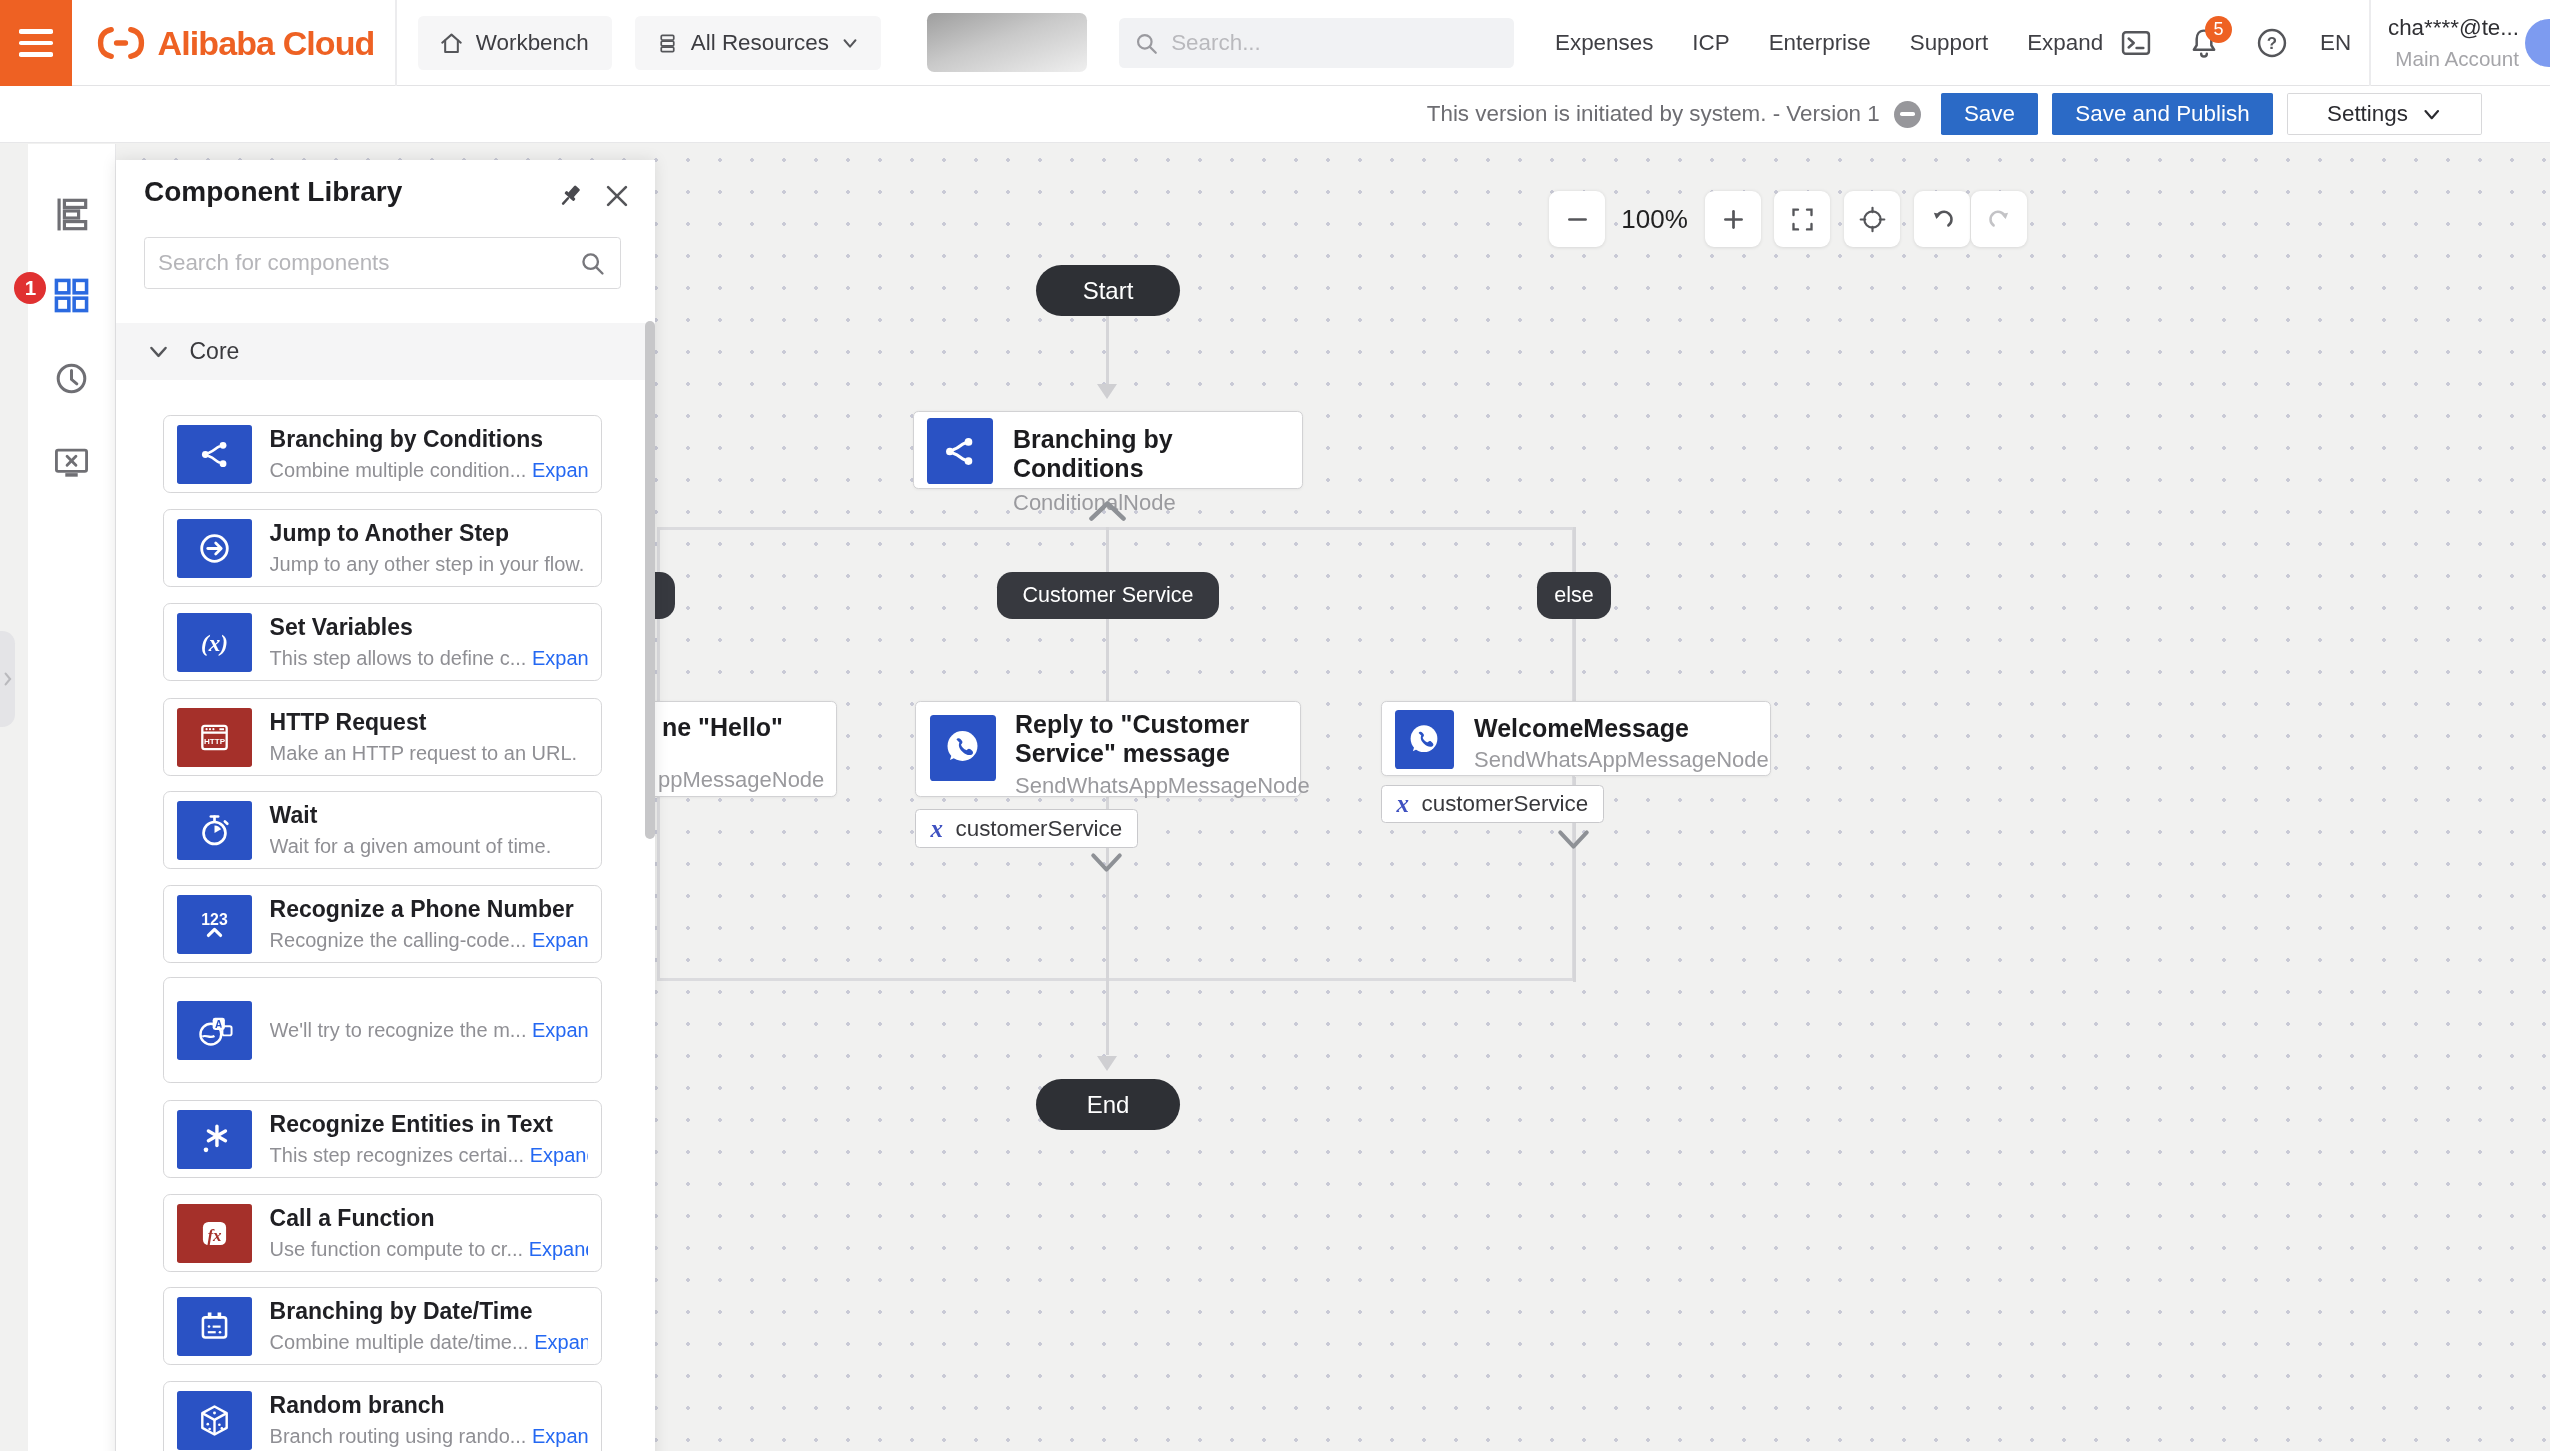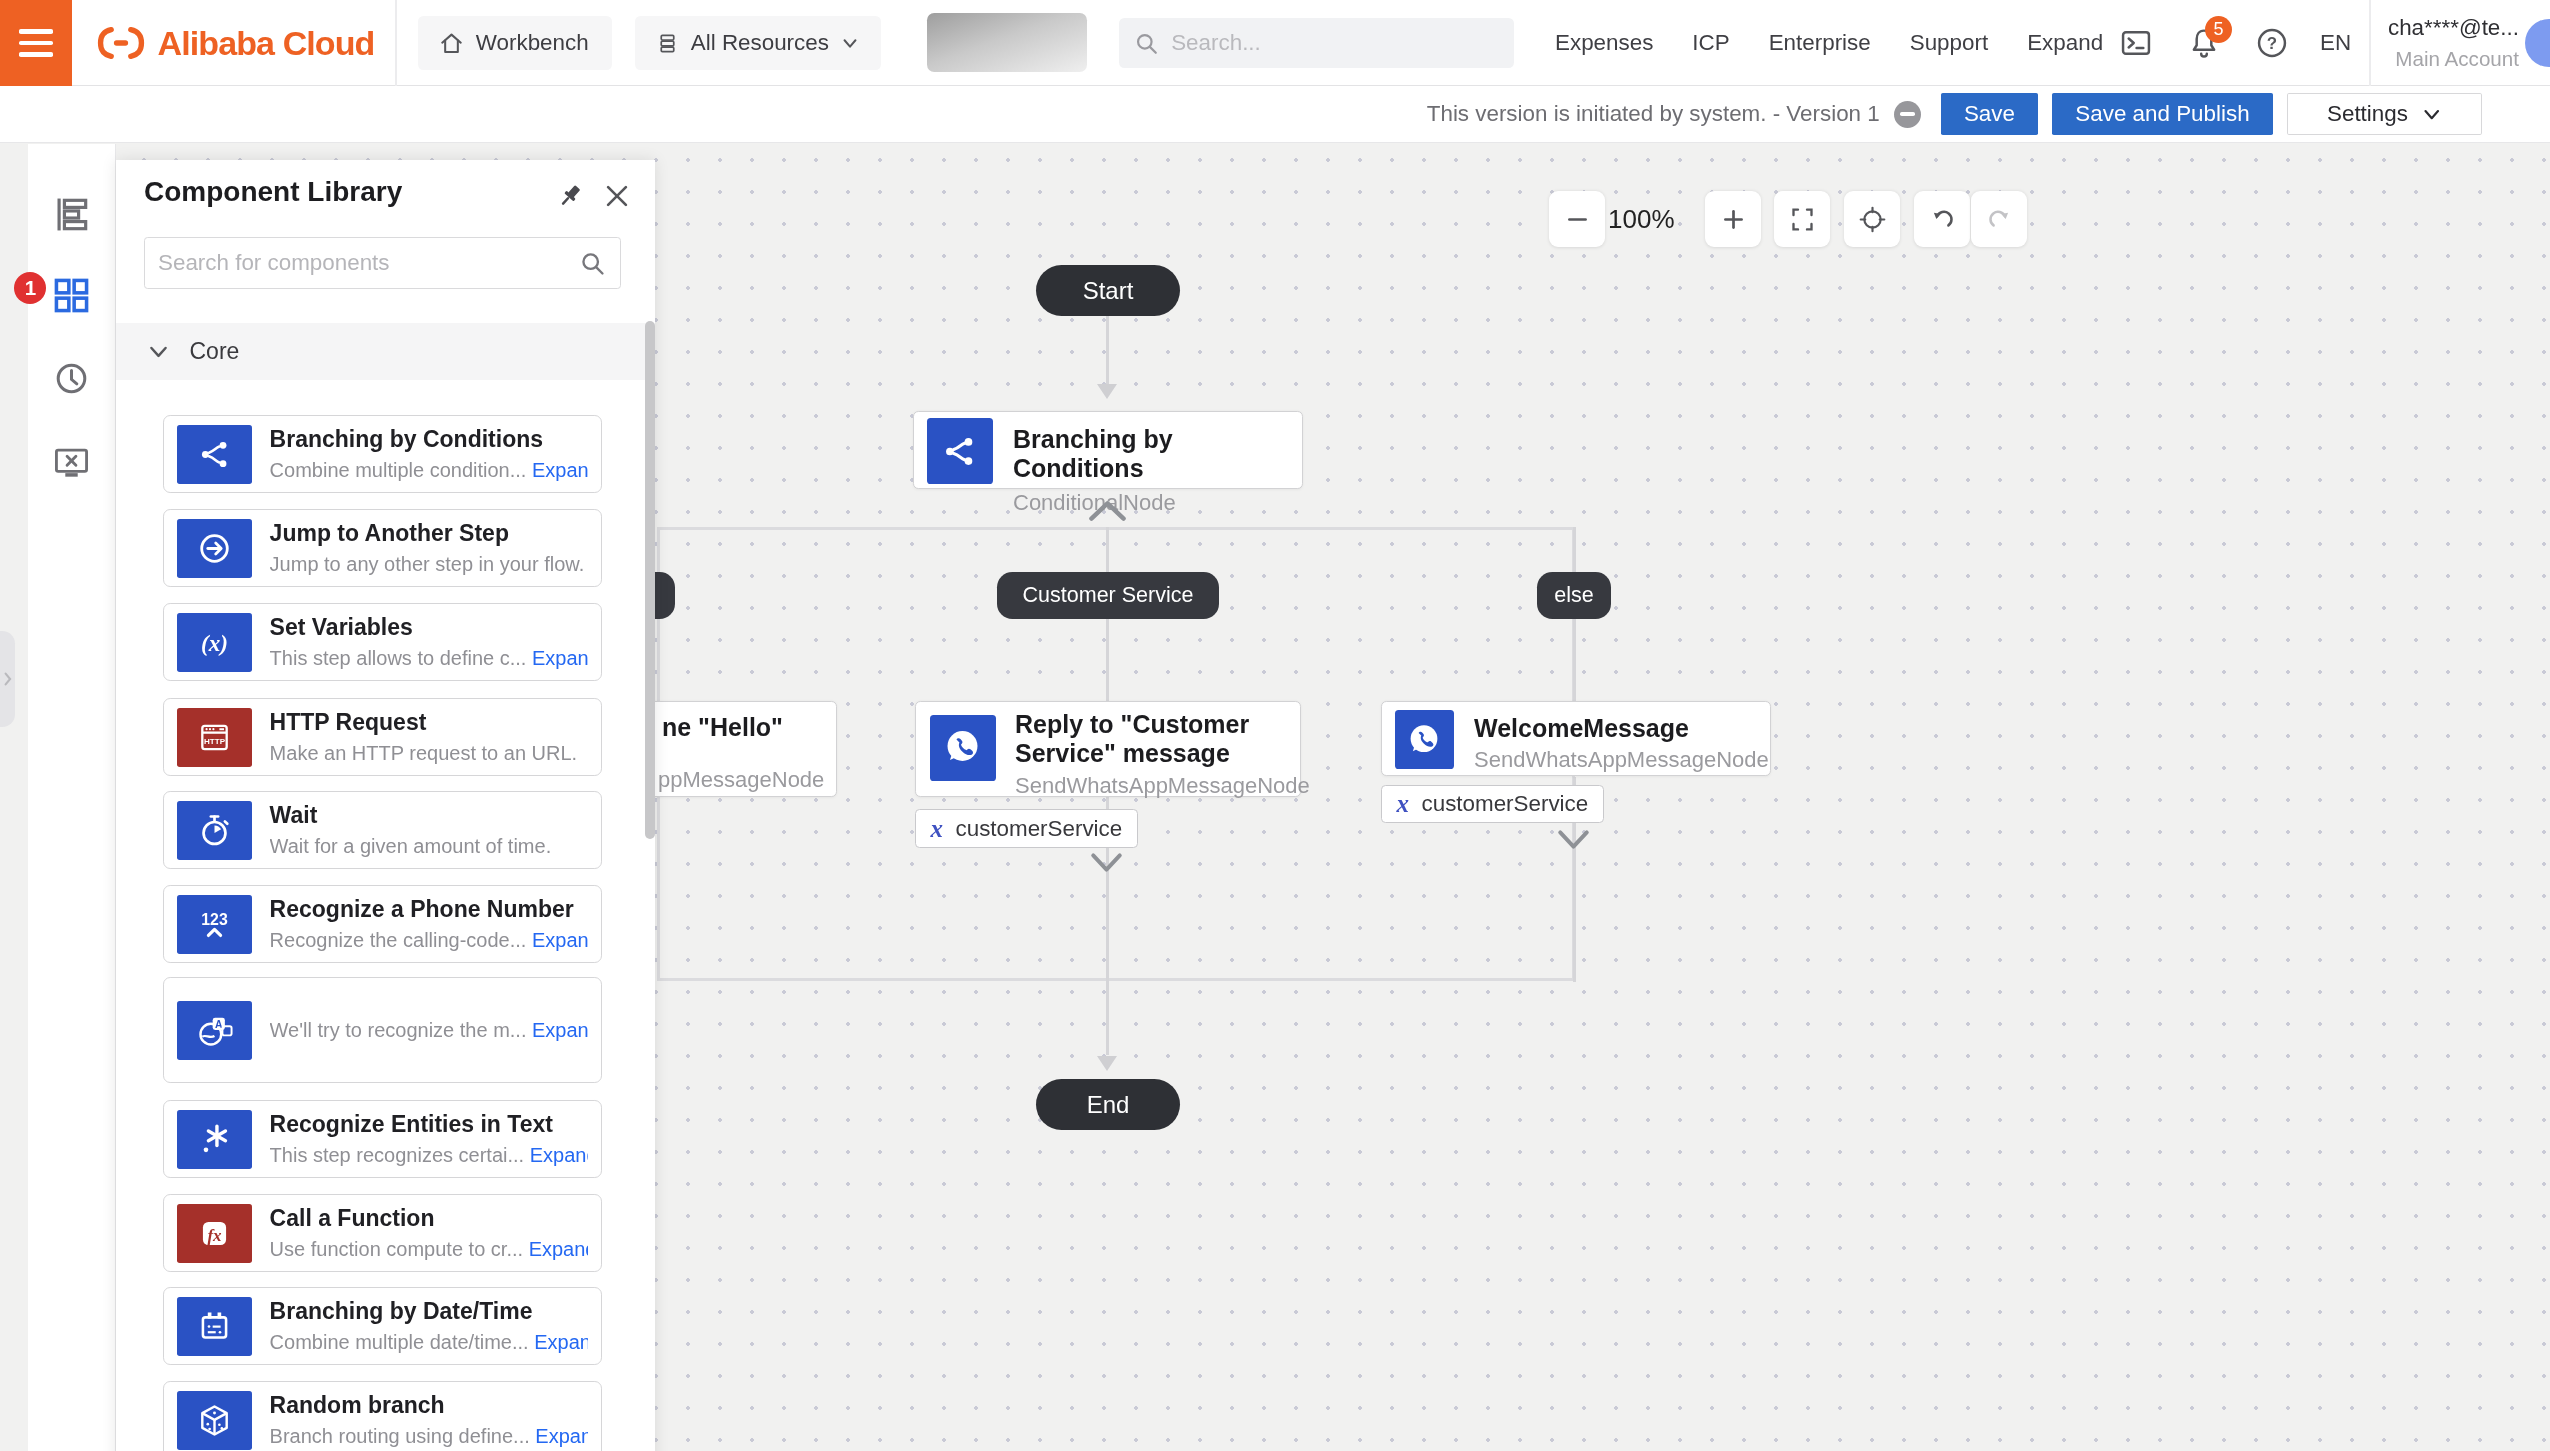--- a/index.html
+++ b/index.html
@@ -51,21 +51,21 @@
   .btn-settings { height:42px; background:#fff; color:#2b2b30; font-size:22.4px; border:1.8px solid #d8d8da;
                   padding:0 39px; border-radius:1.8px; cursor:pointer; display:flex; align-items:center; gap:12.6px;
                   font-family:"Liberation Sans",sans-serif; }
 
   
   .canvas { position:absolute; left:0; top:144px; width:2550px; height:1308px; background:#f1f1f0;
             background-image:radial-gradient(#c9cad6 2.1px, transparent 2.1px); background-size:32px 32px; z-index:1; }
   .tool-btn { position:absolute; width:56px; height:56px; background:#fff; border-radius:9px;
               box-shadow:0 0.9px 3.6px rgba(0,0,0,.10); display:flex; align-items:center; justify-content:center;
               cursor:pointer; z-index:5; }
-  .zoom-label { position:absolute; left:1608px; top:47px; width:93px; height:56px; text-align:left;
+  .zoom-label { position:absolute; left:1608px; top:47px; width:93px; height:56px; text-align:center;
                 line-height:56px; font-size:26px; color:#222; z-index:5; }
   .pill-node { position:absolute; background:#2e3035; color:#fff; border-radius:26px; display:flex;
                align-items:center; justify-content:center; font-size:24px; z-index:2; cursor:pointer; }
   .flow-node { position:absolute; background:#fff; border:1.8px solid #d2d2d4; border-radius:5.4px; z-index:2;
                box-shadow:0 0.9px 2.7px rgba(0,0,0,.05); cursor:pointer; }
   .node-icon { position:absolute; background:#2a52c4; border-radius:3.6px; display:flex; align-items:center;
                justify-content:center; }
   .node-title { font-weight:bold; font-size:25px; color:#1c1c1f; line-height:1.16; }
   .node-sub { font-size:22px; color:#9a9a9e; }
   .vline { position:absolute; width:2.7px; background:#d5d5d8; z-index:1; }
@@ -487,21 +487,21 @@
             <line x1="16" y1="15.5" x2="16" y2="27.5"></line>
             <circle cx="16" cy="9.8" r="1.2" fill="#fff" stroke="none"></circle>
             <circle cx="10.5" cy="19" r="1.1" fill="#fff" stroke="none"></circle>
             <circle cx="12" cy="23" r="1.1" fill="#fff" stroke="none"></circle>
             <circle cx="20" cy="19.5" r="1.1" fill="#fff" stroke="none"></circle>
             <circle cx="22" cy="22.5" r="1.1" fill="#fff" stroke="none"></circle>
           </svg>
       </div>
       <div class="card-text">
         <div class="card-title">Random branch</div>
-        <div class="card-desc"><span>Branch routing using define...</span> <span class="expand">Expand</span></div>
+        <div class="card-desc"><span>Branch routing using rando...</span> <span class="expand">Expand</span></div>
       </div>
     </div>
   </div>
 
   <div class="header">
     <div class="hamburger">
         <span></span>
         <span></span>
         <span></span>
       </div>

